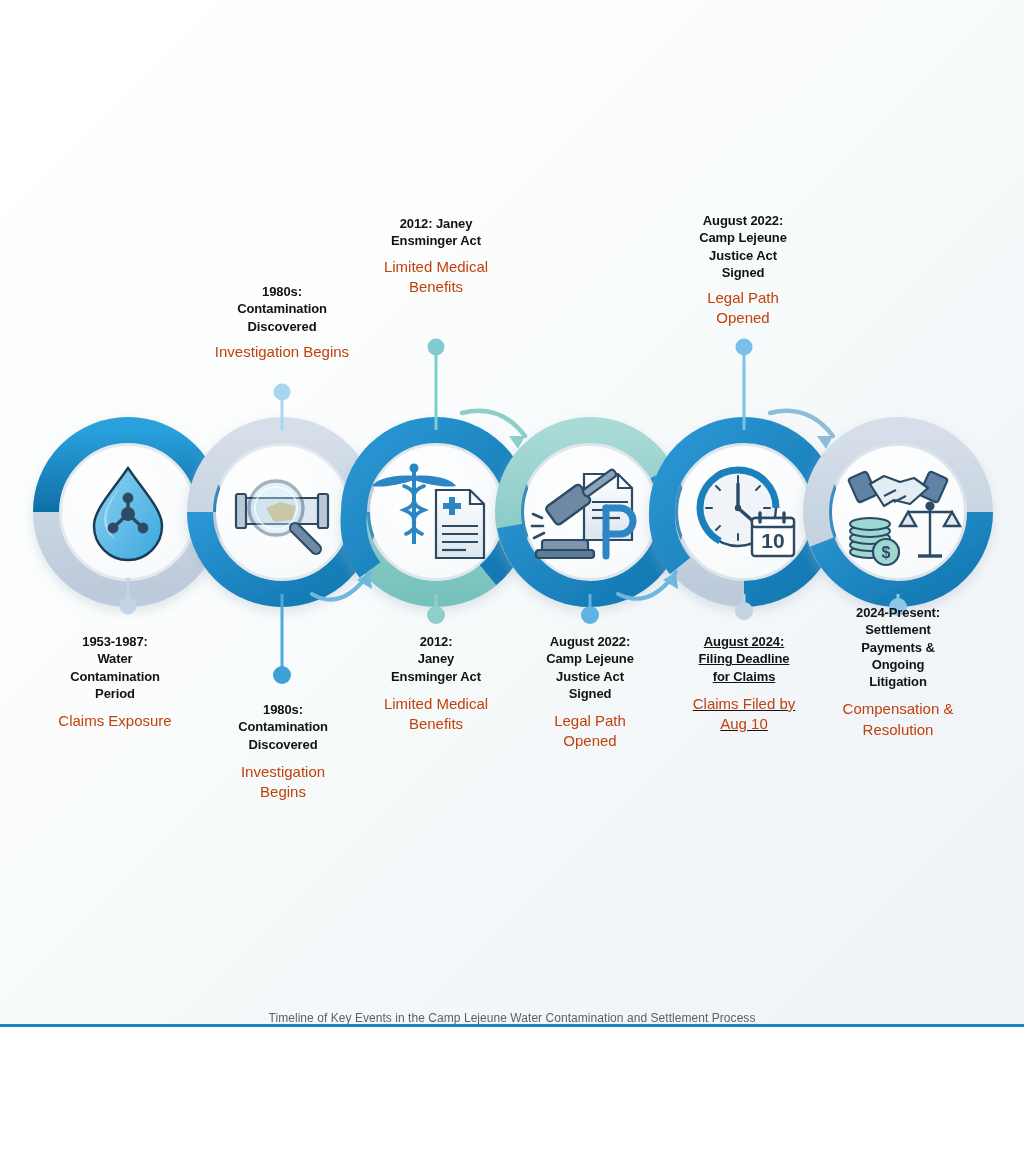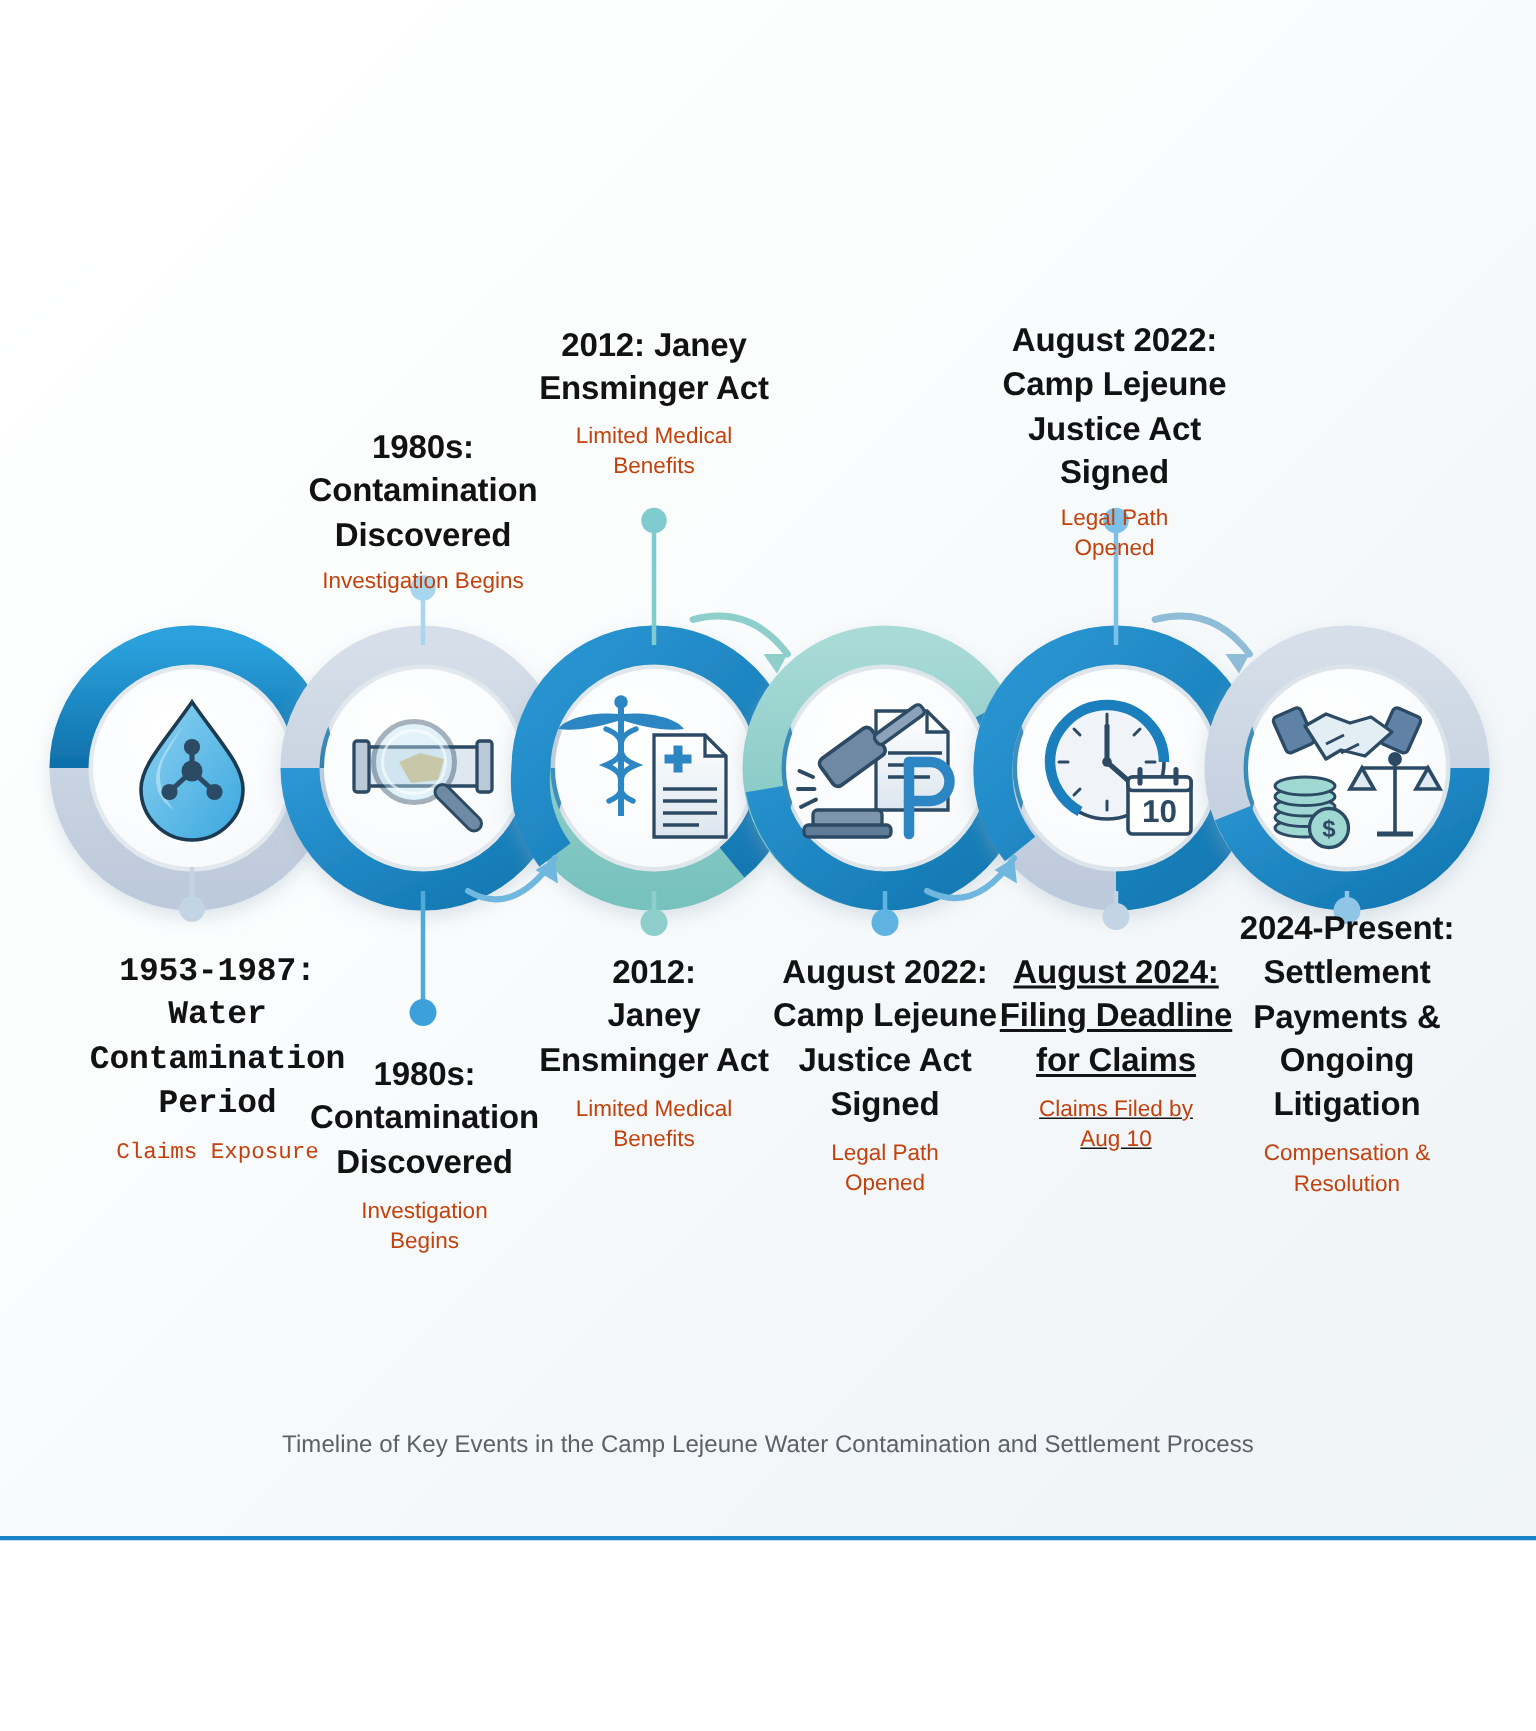--- a/index.html
+++ b/index.html
@@ -10,32 +10,32 @@
     position:relative;overflow:hidden;
   }
   #infographic{position:absolute;left:0;top:0;width:1024px;height:1030px;}
   #svg-stage{position:absolute;left:0;top:0;width:1024px;height:1030px;}
 
   .node-label{
     position:absolute;text-align:center;
     color:#141414;
   }
   .lbl-title{
-    font-size:22px;font-weight:bold;line-height:1.33;color:#121212;
+    font-size:13px;font-weight:bold;line-height:1.33;color:#121212;
     letter-spacing:-0.1px;
   }
   .lbl-sub{
     font-size:15px;font-weight:normal;line-height:1.35;color:#c2410c;
     margin-top:9px;
   }
   .top-label .lbl-sub{margin-top:7px;}
 
   #caption{
-    position:absolute;left:0;top:955px;width:1024px;text-align:center;
-    font-size:16px;color:#5b6166;letter-spacing:.05px;
+    position:absolute;left:0;top:1011px;width:1024px;text-align:center;
+    font-size:12px;color:#5b6166;letter-spacing:.05px;
   }
 
   #footer-rule{
     position:absolute;left:0;top:1024px;width:1024px;height:3px;background:#1b84c9;
   }
   #footer{
     position:absolute;left:0;top:1027px;width:1024px;height:127px;
     background:#ffffff;
   }
 </style>
@@ -308,21 +308,21 @@
   <div class="node-label top-label" style="left:346px;top:215px;width:180px;">
     <div class="lbl-title">2012: Janey<br>Ensminger Act</div>
     <div class="lbl-sub">Limited Medical<br>Benefits</div>
   </div>
 
   <div class="node-label top-label" style="left:654px;top:212px;width:178px;">
     <div class="lbl-title">August 2022:<br>Camp Lejeune<br>Justice Act<br>Signed</div>
     <div class="lbl-sub">Legal Path<br>Opened</div>
   </div>
 
-  <div class="node-label bottom-label" style="left:54px;top:633px;width:182px;font-family:Liberation Mono, monospace;">
+  <div class="node-label bottom-label" style="left:24px;top:633px;width:182px;">
     <div class="lbl-title">1953-1987:<br>Water<br>Contamination<br>Period</div>
     <div class="lbl-sub">Claims Exposure</div>
   </div>
 
   <div class="node-label bottom-label" style="left:192px;top:701px;width:182px;">
     <div class="lbl-title">1980s:<br>Contamination<br>Discovered</div>
     <div class="lbl-sub">Investigation<br>Begins</div>
   </div>
 
   <div class="node-label bottom-label" style="left:345px;top:633px;width:182px;text-align:center;">

